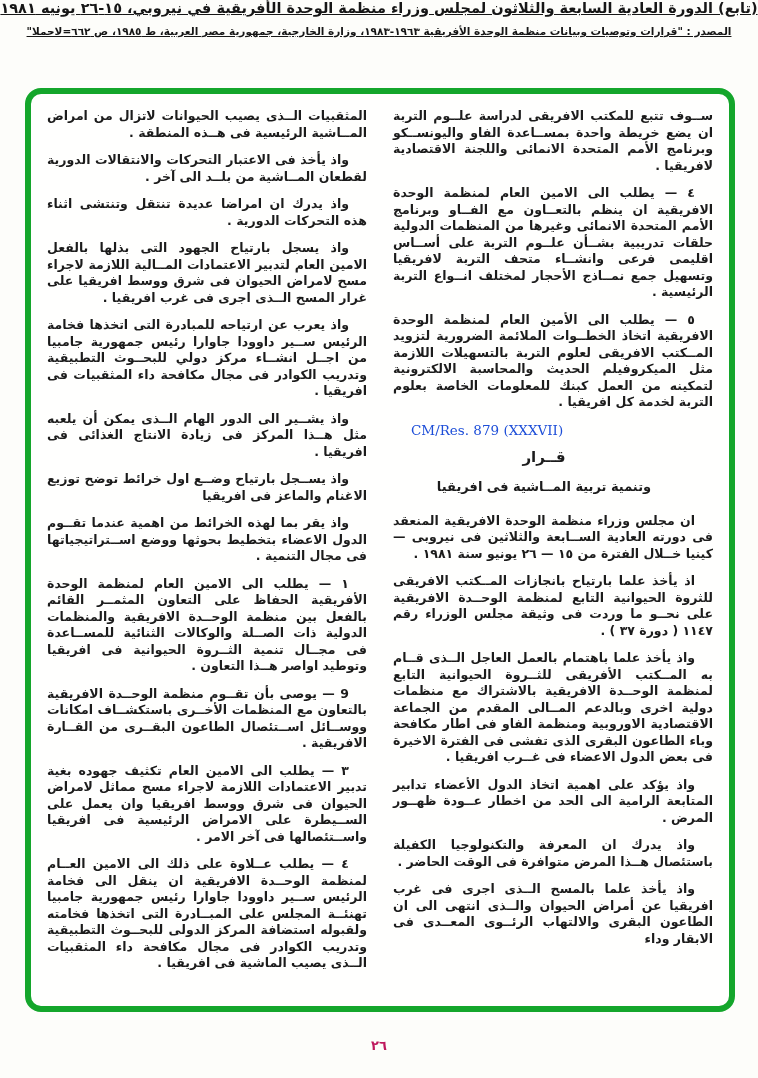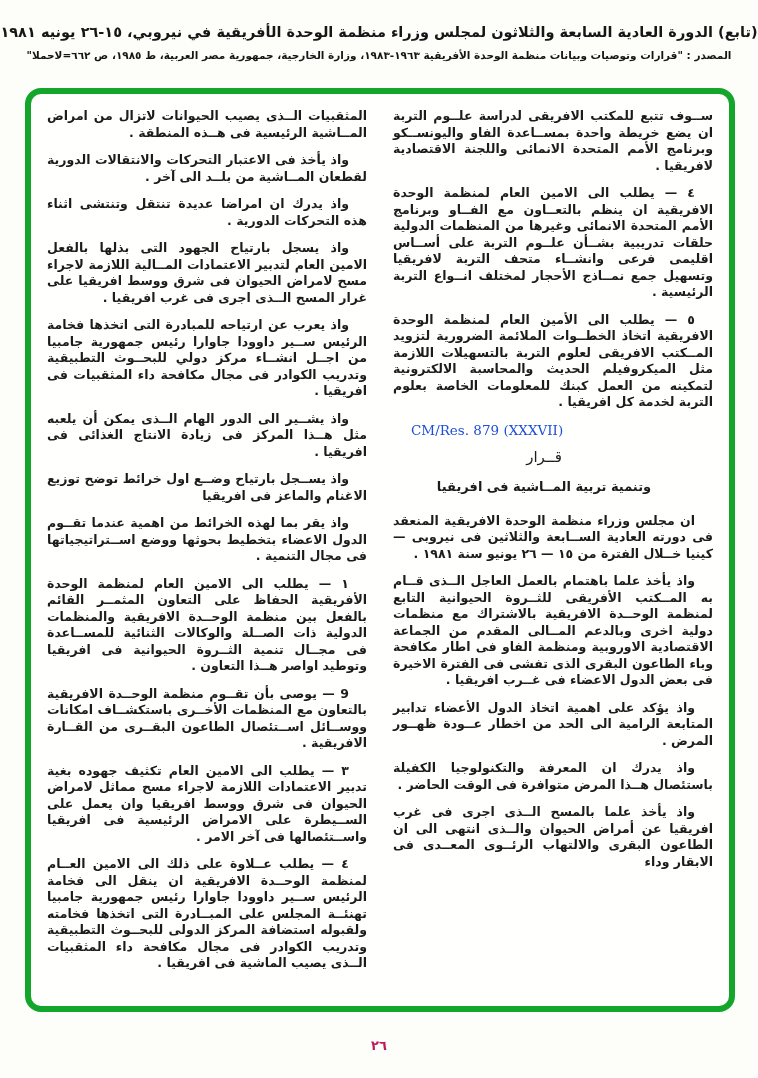--- a/index.html
+++ b/index.html
@@ -12,22 +12,22 @@
     font-family: "DejaVu Sans", sans-serif;
     direction: rtl;
   }
   .page {
     position: relative;
     width: 758px;
     height: 1078px;
   }
   .header {
     text-align: center;
-    padding-top: 24px;
     color: #161616;
+    text-decoration: underline;
   }
   .header .line1 {
     font-size: 14.5px;
     font-weight: bold;
     letter-spacing: 0.2px;
   }
   .header .line2 {
     font-size: 10.5px;
     font-weight: bold;
     margin-top: 9px;
@@ -71,21 +71,21 @@
     font-family: "DejaVu Serif", serif;
     font-weight: normal;
     font-size: 13.5px;
     color: #1d4ed8;
     margin: 20px 0 16px 0;
     text-indent: 0;
   }
   .res-title {
     text-align: center;
     font-size: 15px;
-    font-weight: normal;
+    font-weight: bold;
     margin: 0 0 10px 0;
     text-indent: 0;
   }
   .res-sub {
     text-align: center;
     font-size: 13px;
     font-weight: bold;
     margin: 0 0 8px 0;
     text-indent: 0;
     line-height: 20px;
@@ -121,20 +121,21 @@
         <p class="flush">ســوف تتبع للمكتب الافريقى لدراسة علــوم التربة ان يضع خريطة واحدة بمســاعدة الفاو واليونســكو وبرنامج الأمم المتحدة الانمائى واللجنة الاقتصادية لافريقيا .</p>
         <p>٤ — يطلب الى الامين العام لمنظمة الوحدة الافريقية ان ينظم بالتعــاون مع الفــاو وبرنامج الأمم المتحدة الانمائى وغيرها من المنظمات الدولية حلقات تدريبية بشــأن علــوم التربة على أســاس اقليمى فرعى وانشــاء متحف التربة لافريقيا وتسهيل جمع نمــاذج الأحجار لمختلف انــواع التربة الرئيسية .</p>
         <p>٥ — يطلب الى الأمين العام لمنظمة الوحدة الافريقية اتخاذ الخطــوات الملائمة الضرورية لتزويد المــكتب الافريقى لعلوم التربة بالتسهيلات اللازمة مثل الميكروفيلم الحديث والمحاسبة الالكترونية لتمكينه من العمل كبنك للمعلومات الخاصة بعلوم التربة لخدمة كل افريقيا .</p>
 
         <p class="res-code">CM/Res. 879 (XXXVII)</p>
 
         <p class="res-title">قــرار</p>
         <p class="res-sub last">وتنمية تربية المــاشية فى افريقيا</p>
 
         <p>ان مجلس وزراء منظمة الوحدة الافريقية المنعقد فى دورته العادية الســابعة والثلاثين فى نيروبى — كينيا خــلال الفترة من ١٥ — ٢٦ يونيو سنة ١٩٨١ .</p>
+        <p>اذ يأخذ علما بارتياح بانجازات المــكتب الافريقى للثروة الحيوانية التابع لمنظمة الوحــدة الافريقية على نحــو ما وردت فى وثيقة مجلس الوزراء رقم ١١٤٧ ( دورة ٣٧ ) .</p>
         <p>واذ يأخذ علما باهتمام بالعمل العاجل الــذى قــام به المــكتب الأفريقى للثــروة الحيوانية التابع لمنظمة الوحــدة الافريقية بالاشتراك مع منظمات دولية اخرى وبالدعم المــالى المقدم من الجماعة الاقتصادية الاوروبية ومنظمة الفاو فى اطار مكافحة وباء الطاعون البقرى الذى تفشى فى الفترة الاخيرة فى بعض الدول الاعضاء فى غــرب افريقيا .</p>
         <p>واذ يؤكد على اهمية اتخاذ الدول الأعضاء تدابير المتابعة الرامية الى الحد من اخطار عــودة ظهــور المرض .</p>
         <p>واذ يدرك ان المعرفة والتكنولوجيا الكفيلة باستئصال هــذا المرض متوافرة فى الوقت الحاضر .</p>
         <p>واذ يأخذ علما بالمسح الــذى اجرى فى غرب افريقيا عن أمراض الحيوان والــذى انتهى الى ان الطاعون البقرى والالتهاب الرئــوى المعــدى فى الابقار وداء</p>
       </div>
 
       <div class="col">
         <p class="flush">المثقبيات الــذى يصيب الحيوانات لاتزال من امراض المــاشية الرئيسية فى هــذه المنطقة .</p>
         <p>واذ يأخذ فى الاعتبار التحركات والانتقالات الدورية لقطعان المــاشية من بلــد الى آخر .</p>
         <p>واذ يدرك ان امراضا عديدة تنتقل وتنتشى اثناء هذه التحركات الدورية .</p>

